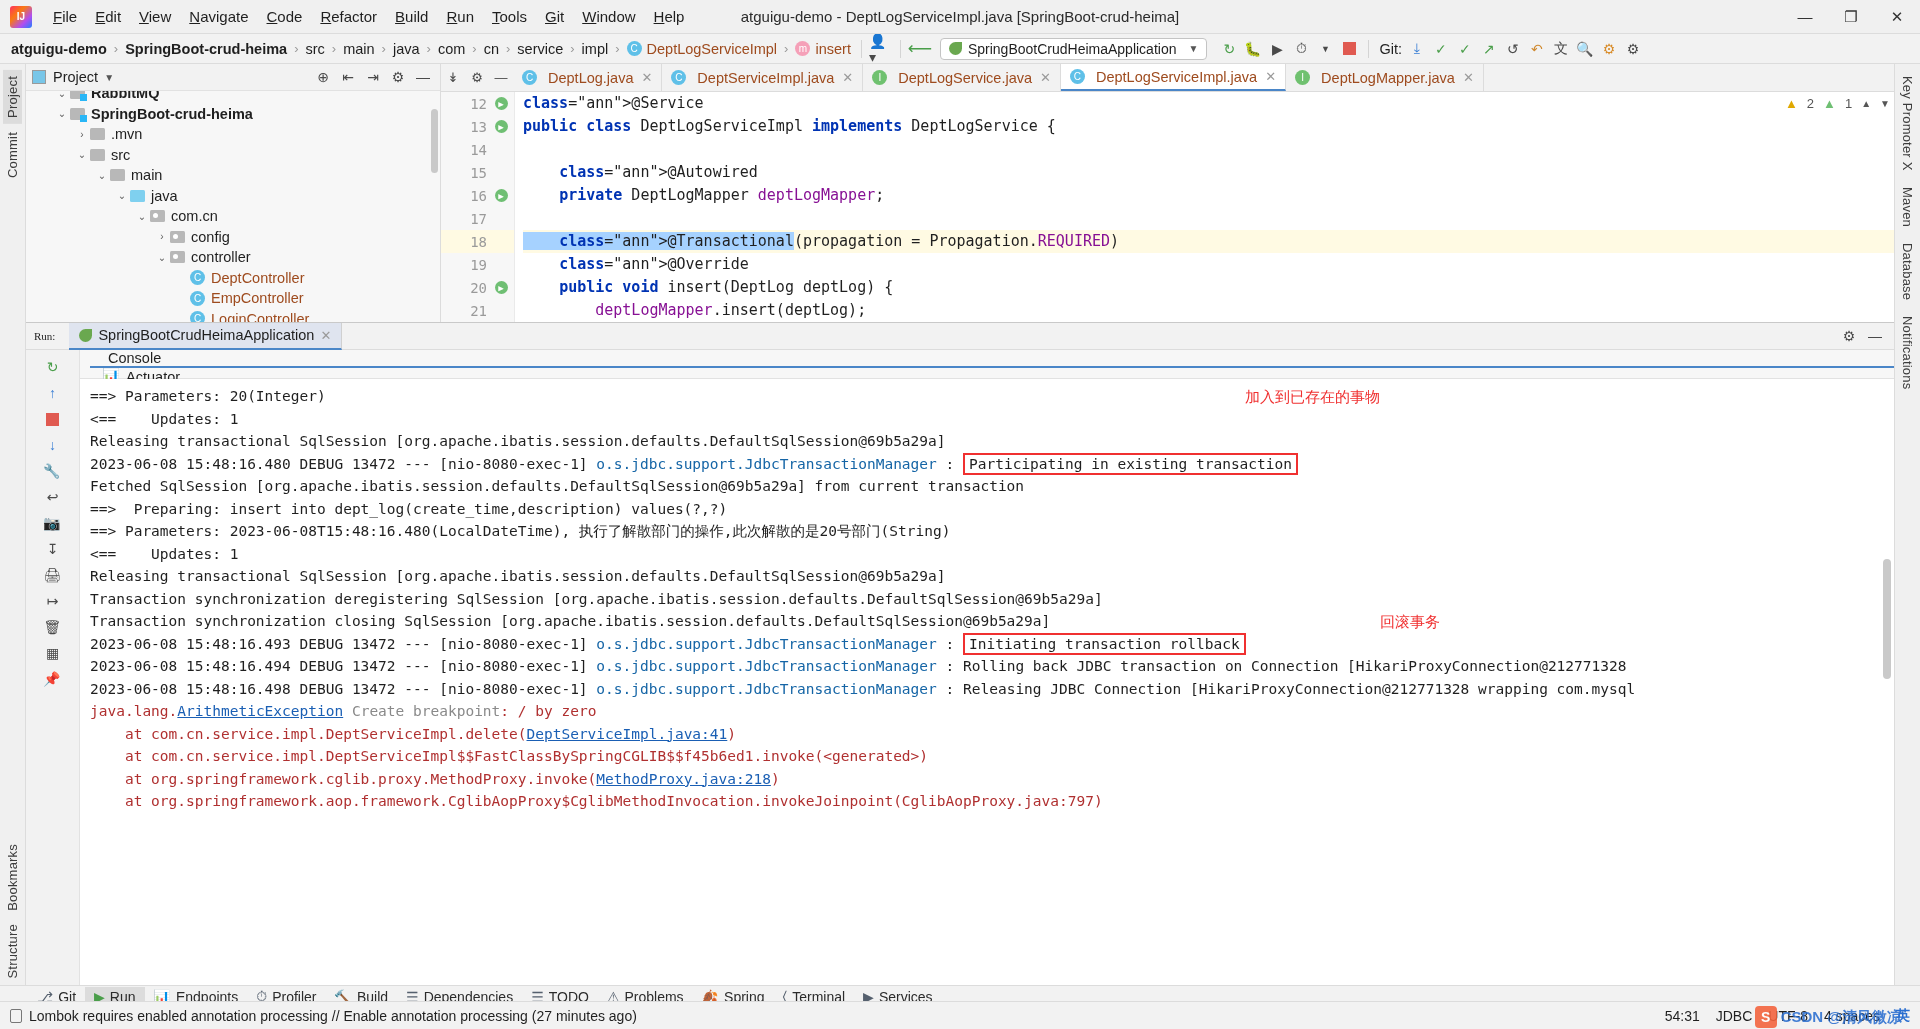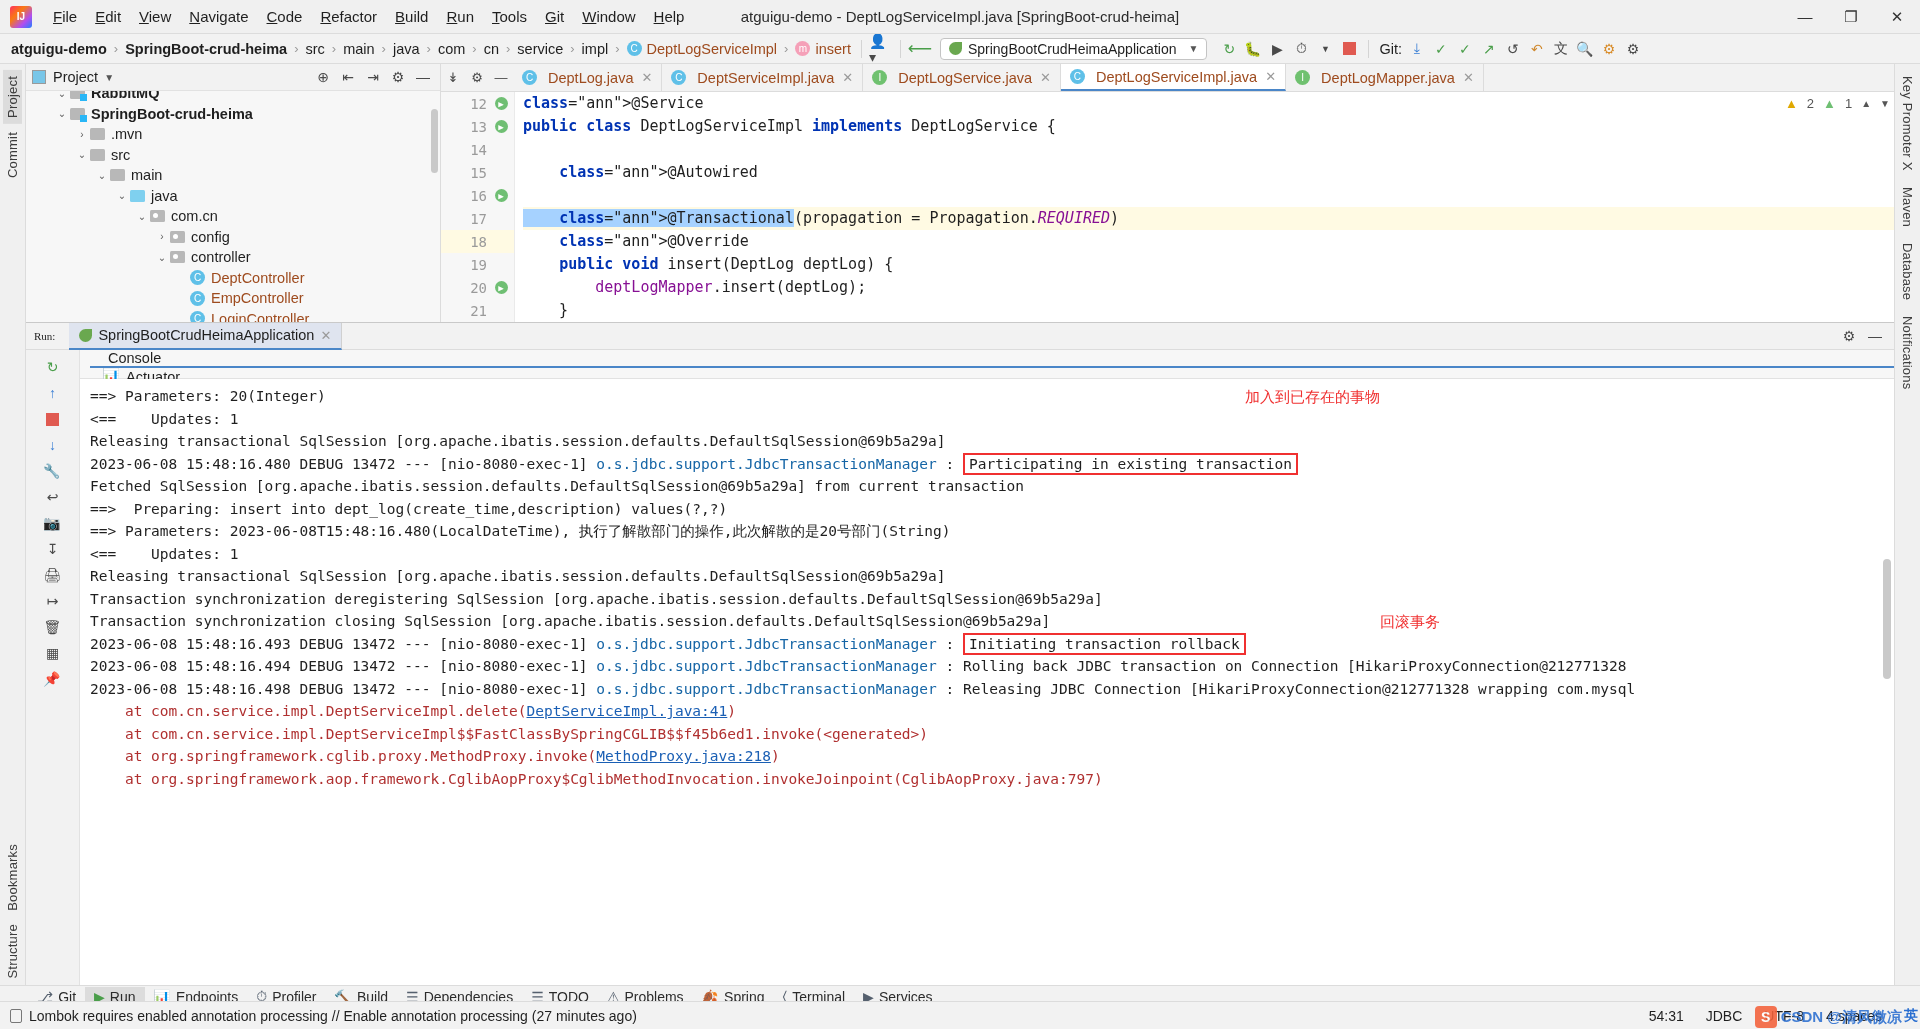--- a/index.html
+++ b/index.html
@@ -124,21 +124,21 @@
   .gline .num { width:24px; text-align:right; }
   .gmark { width:18px; margin-left:5px; display:flex; align-items:center; justify-content:center;
            font-size:11px; }
   .grn-circle{width:13px;height:13px;border-radius:50%;background:#6fbf73;color:#fff;font-size:9px;
               display:flex;align-items:center;justify-content:center;}
   #codelines { flex:1; position:relative; padding-left:8px; }
   .cline { height:23px; line-height:23px; font-size:15px; white-space:pre;
            font-family:"DejaVu Sans Mono","Liberation Mono",monospace; }
   .kw { color:#0033b3; font-weight:bold; }
   .fld { color:#871094; }
-  .ital { font-style:italic; color:#871094; }
+  .ital { color:#871094; }
   .sel-line { background:#fffae3;justify-content:flex-end; }
   .hl { background:#a6d2ff; }
   #code-rt { position:absolute; right:0; top:0; bottom:0; width:26px; background:#fafafa;
              border-left:1px solid #ececec; }
   .warn-chip{ position:absolute; right:30px; top:4px; font-size:13px; display:flex; gap:9px;
               align-items:center; color:#555; }
   .tri-y{color:#e0a800;} .tri-g{color:#6fbf73;}
 
   
   #runwin { position:absolute; left:26px; right:26px; top:322px; bottom:44px;
@@ -179,22 +179,22 @@
   
   #toolbar-bottom { position:absolute; left:0; right:0; bottom:22px; height:22px;
                     background:#f2f2f2; border-top:1px solid #dcdcdc;
                     display:flex; align-items:center; padding-left:28px; }
   .btool { display:flex; align-items:center; gap:5px; font-size:14px; padding:2px 9px;
            color:#2b2b2b; }
   .btool.sel { background:#dcdcdc; }
   #statusbar { position:absolute; left:0; right:0; bottom:0; height:28px;
                background:#f2f2f2; border-top:1px solid #dcdcdc;
                display:flex; align-items:center; padding-left:10px; font-size:14px; }
-  #statusbar .right { margin-left:auto; display:flex; align-items:center; gap:22px;
-                      padding-right:2px; }
+  #statusbar .right { margin-left:auto; display:flex; align-items:center; gap:16px;
+                      padding-right:10px; }
   .note-ico { width:12px;height:14px;border:1px solid #777;border-radius:2px;
               display:inline-block;margin-right:7px; }
 
   
   #rstrip { position:absolute; right:0; top:64px; bottom:44px; width:26px;
             background:#f0f0f0; border-left:1px solid #dcdcdc;
             display:flex; flex-direction:column; align-items:center; padding-top:6px; gap:4px;}
 
   
   #wm { position:absolute; right:18px; bottom:1px; display:flex; align-items:center;
@@ -455,20 +455,21 @@
           <div class="gline">
             <span class="num">22</span>
             <span class="gmark"></span>
           </div>
         </div>
       <div id="codelines">
           <div class="cline"><span <span="" class="kw">class</span>="ann"&gt;@Service</div>
           <div class="cline"><span class="kw">public</span> <span class="kw">class</span> DeptLogServiceImpl <span class="kw">implements</span> DeptLogService {</div>
           <div class="cline"></div>
           <div class="cline">    <span <span="" class="kw">class</span>="ann"&gt;@Autowired</div>
+          <div class="cline">    <span class="kw">private</span> DeptLogMapper <span class="fld">deptLogMapper</span>;</div>
           <div class="cline"></div>
           <div class="cline sel-line"><span class="hl">    <span <span="" class="kw">class</span>="ann"&gt;@Transactional</span>(propagation = Propagation.<span class="ital">REQUIRED</span>)</div>
           <div class="cline">    <span <span="" class="kw">class</span>="ann"&gt;@Override</div>
           <div class="cline">    <span class="kw">public</span> <span class="kw">void</span> insert(DeptLog deptLog) {</div>
           <div class="cline">        <span class="fld">deptLogMapper</span>.insert(deptLog);</div>
           <div class="cline">    }</div>
         </div>
       <div class="warn-chip">
         <span class="tri-y">▲</span>
         <span>2</span>
@@ -533,20 +534,21 @@
           <div class="lg">Fetched SqlSession [org.apache.ibatis.session.defaults.DefaultSqlSession@69b5a29a] from current transaction</div>
           <div class="lg">==&gt;  Preparing: insert into dept_log(create_time,description) values(?,?)</div>
           <div class="lg">==&gt; Parameters: 2023-06-08T15:48:16.480(LocalDateTime), 执行了解散部门的操作,此次解散的是20号部门(String)</div>
           <div class="lg">&lt;==    Updates: 1</div>
           <div class="lg">Releasing transactional SqlSession [org.apache.ibatis.session.defaults.DefaultSqlSession@69b5a29a]</div>
           <div class="lg">Transaction synchronization deregistering SqlSession [org.apache.ibatis.session.defaults.DefaultSqlSession@69b5a29a]</div>
           <div class="lg">Transaction synchronization closing SqlSession [org.apache.ibatis.session.defaults.DefaultSqlSession@69b5a29a]</div>
           <div class="lg">2023-06-08 15:48:16.493 DEBUG 13472 --- [nio-8080-exec-1] <span class="pkg">o.s.jdbc.support.JdbcTransactionManager</span> : <span class="boxed">Initiating transaction rollback</span></div>
           <div class="lg">2023-06-08 15:48:16.494 DEBUG 13472 --- [nio-8080-exec-1] <span class="pkg">o.s.jdbc.support.JdbcTransactionManager</span> : <span>Rolling back JDBC transaction on Connection [HikariProxyConnection@212771328</span></div>
           <div class="lg">2023-06-08 15:48:16.498 DEBUG 13472 --- [nio-8080-exec-1] <span class="pkg">o.s.jdbc.support.JdbcTransactionManager</span> : <span>Releasing JDBC Connection [HikariProxyConnection@212771328 wrapping com.mysql</span></div>
+          <div class="lg"><span class="err">java.lang.</span><span class="err lnk">ArithmeticException</span> <span class="gray">Create breakpoint</span><span class="err">: / by zero</span></div>
           <div class="lg"><span class="err">    at com.cn.service.impl.DeptServiceImpl.delete(</span><span class="err lnk">DeptServiceImpl.java:41</span><span class="err">)</span></div>
           <div class="lg"><span class="err">    at com.cn.service.impl.DeptServiceImpl$$FastClassBySpringCGLIB$$f45b6ed1.invoke(&lt;generated&gt;)</span></div>
           <div class="lg"><span class="err">    at org.springframework.cglib.proxy.MethodProxy.invoke(</span><span class="err lnk">MethodProxy.java:218</span><span class="err">)</span></div>
           <div class="lg"><span class="err">    at org.springframework.aop.framework.CglibAopProxy$CglibMethodInvocation.invokeJoinpoint(CglibAopProxy.java:797)</span></div>
           <div class="redtxt" style="position: absolute; left: 1165px; top: 9px;">加入到已存在的事物</div>
           <div class="redtxt" style="position: absolute; left: 1300px; top: 234px;">回滚事务</div>
         </div>
     </div>
   </div>
 </div>

